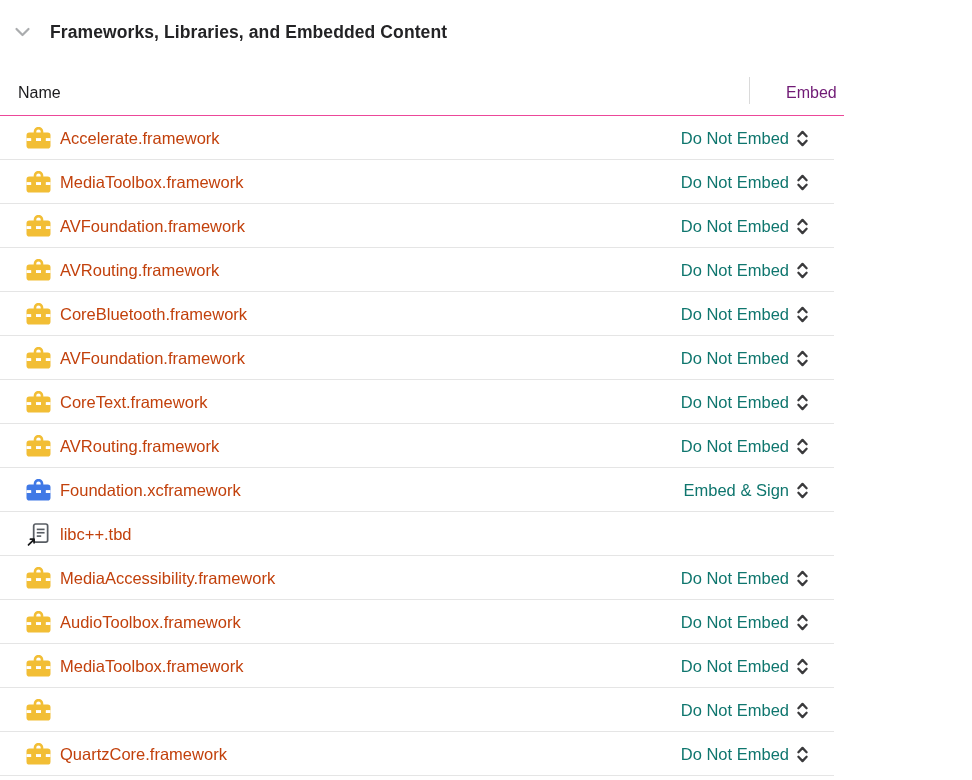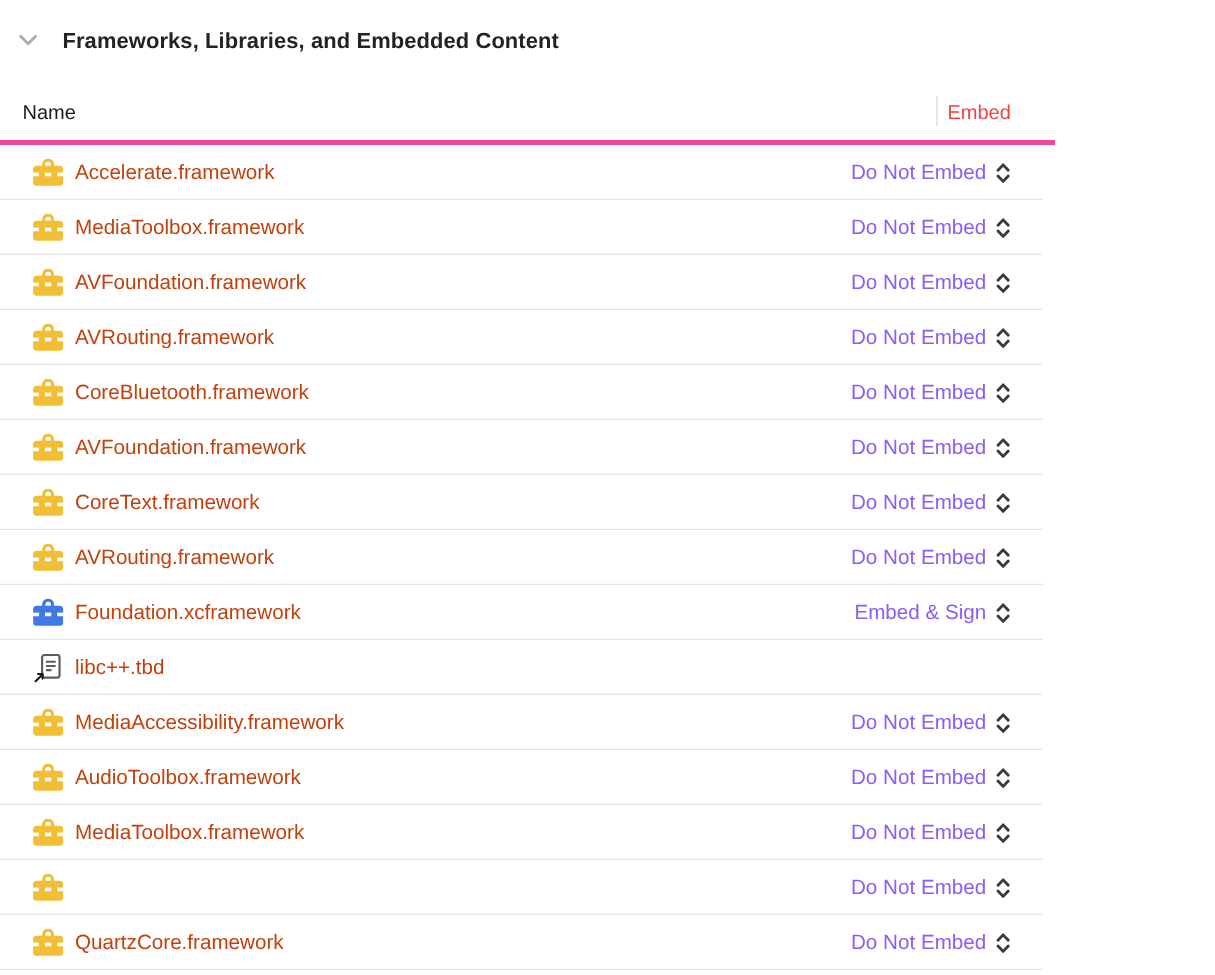--- a/index.html
+++ b/index.html
@@ -37,46 +37,46 @@
     font-size: 17.5px;
     font-weight: 700;
     color: #232325;
     letter-spacing: 0.1px;
   }
   
   .table-head {
     position: relative;
     margin-top: 22px;
     height: 46px;
-    border-bottom: 4px solid #ec4899;
+    border-bottom: 1px solid #ec4899;
     box-sizing: border-box;
   }
   .col-name {
     position: absolute;
     left: 18px;
     top: 50%;
     transform: translateY(-50%);
     font-size: 16px;
     color: #1b1b1d;
   }
   .col-divider {
     position: absolute;
     left: 749px;
     top: 7px;
     bottom: 11px;
     width: 1px;
     background: #dadada;
   }
   .col-embed {
     position: absolute;
-    left: 758px;
+    left: 786px;
     top: 50%;
     transform: translateY(-50%);
     font-size: 16px;
-    color: #ef4444;
+    color: #701a75;
   }
   
   .rows { }
   .row {
     position: relative;
     height: 44px;
     display: flex;
     align-items: center;
     padding-left: 26px;
     box-sizing: border-box;
@@ -110,21 +110,21 @@
   .embed-popup {
     margin-left: auto;
     padding-right: 35px;
     display: inline-flex;
     align-items: center;
     gap: 7px;
     cursor: pointer;
   }
   .embed-value {
     font-size: 16.5px;
-    color: #8b5cf6;
+    color: #0f766e;
     white-space: nowrap;
   }
   .stepper {
     display: inline-flex;
     width: 13px;
     height: 17px;
   }
 </style>
 </head>
 <body>

